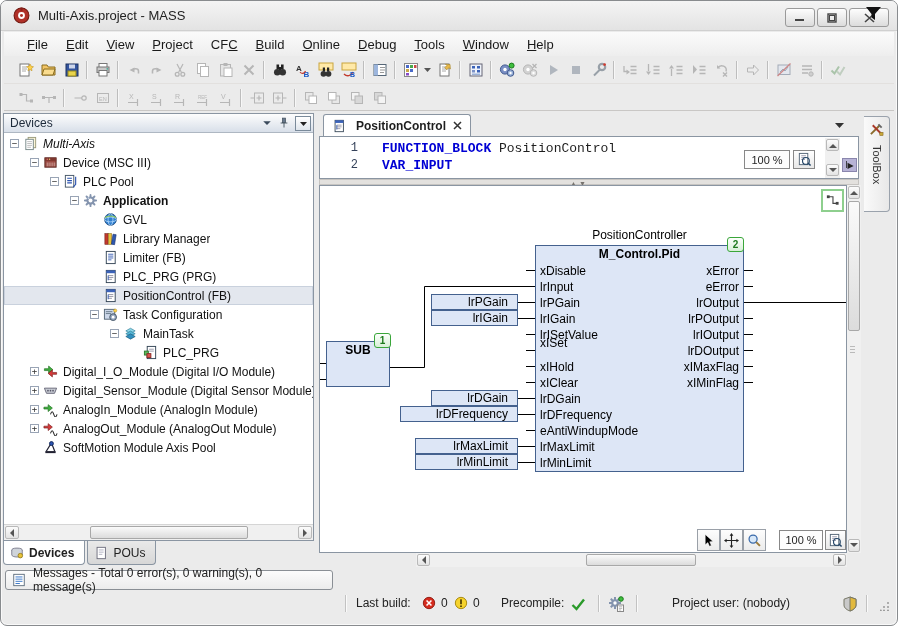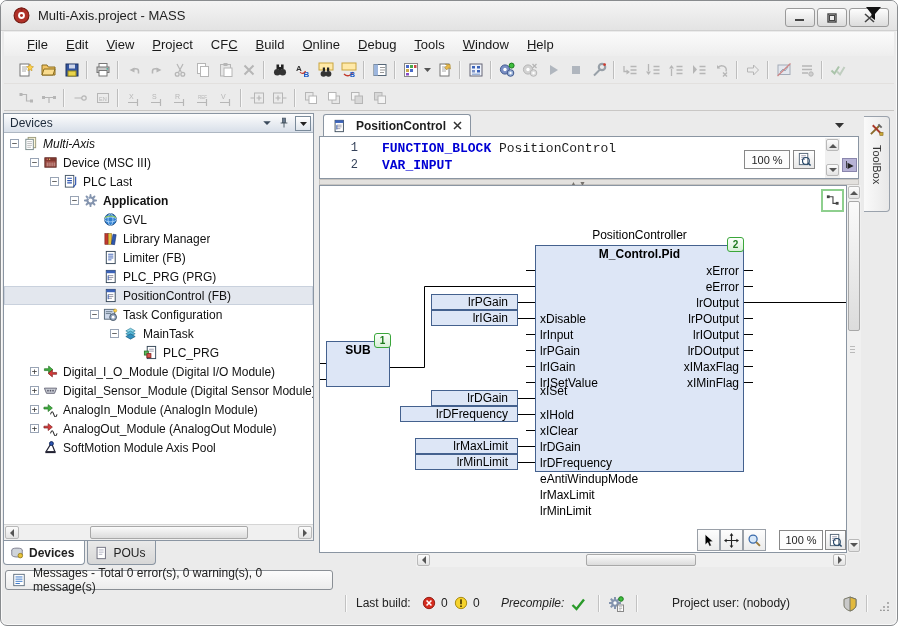--- a/index.html
+++ b/index.html
@@ -85,21 +85,21 @@
     font-size:8px;color:#222;display:flex;align-items:center;justify-content:center;font-family:"DejaVu Sans",sans-serif;}
   #hsplit{position:absolute;left:318px;top:178px;width:540px;height:6px;background:#e3e1de;border:1px solid #c6c4c1;}
   #hsplit .grip{position:absolute;left:250px;top:0px;font-size:7px;color:#77736e;letter-spacing:2px;}
   
   #diagram{position:absolute;left:318px;top:184px;width:528px;height:368px;background:#fff;
     border:1px solid #8a95a2;overflow:hidden;font-size:12px;}
   #wires{position:absolute;left:0;top:0;}
   .fblock{position:absolute;background:#dde6f6;border:1px solid #44618e;}
   .fb-title{position:absolute;left:0;right:0;top:1px;height:16px;text-align:center;font-weight:bold;color:#000;}
   .pinrow{position:absolute;height:16px;line-height:16px;color:#000;white-space:nowrap;}
-  .pin-in{left:4px;text-align:left;margin-top:48px;}
+  .pin-in{left:4px;text-align:left;}
   .pin-out{right:4px;text-align:right;}
   .srcbox{position:absolute;height:16px;line-height:15px;background:#dde6f6;border:1px solid #44618e;
     text-align:right;padding-right:9px;color:#000;}
   .badge{position:absolute;width:17px;height:15px;border:1px solid #3aa63a;border-radius:3px;
     background:linear-gradient(#fdfffd,#d8efd8);color:#1d7a1d;font-size:10px;font-weight:bold;
     display:flex;align-items:center;justify-content:center;}
   #inst-label{position:absolute;text-align:center;color:#000;}
   #route-btn{position:absolute;left:501px;top:3px;width:23px;height:23px;border:2px solid #8ecf8e;background:#fff;
     display:flex;align-items:center;justify-content:center;}
   .dctl{position:absolute;width:23px;height:22px;border:1px solid #9aa0a8;background:linear-gradient(#fdfdfd,#ececec);
@@ -572,21 +572,21 @@
         </div>
         <div class="trow" style="padding-left: 46px;">
           <span class="tbox">−</span>
           <span class="ticon">
             <svg width="15" height="15" viewBox="0 0 16 16">
               <rect x="2.5" y="1.5" width="9" height="12.5" fill="#fff" stroke="#456"></rect>
               <path d="M4.5 4.5h5M4.5 7h5M4.5 9.5h5" stroke="#2a52b0" stroke-width="1.2"></path>
               <path d="M13.5 3v8l-2.5 3" stroke="#2a52b0" fill="none" stroke-width="1.2"></path>
             </svg>
           </span>
-          <span class="tlabel" style="">PLC Last</span>
+          <span class="tlabel" style="">PLC Pool</span>
         </div>
         <div class="trow" style="padding-left: 66px;">
           <span class="tbox">−</span>
           <span class="ticon">
             <svg width="15" height="15" viewBox="0 0 16 16">
               <g fill="#8494ae">
                 <rect x="7" y="1" width="2" height="14" rx="1"></rect>
                 <rect x="7" y="1" width="2" height="14" rx="1" transform="rotate(45,8,8)"></rect>
                 <rect x="7" y="1" width="2" height="14" rx="1" transform="rotate(90,8,8)"></rect>
                 <rect x="7" y="1" width="2" height="14" rx="1" transform="rotate(135,8,8)"></rect>
@@ -1004,21 +1004,21 @@
       </span>
     <span class="sitem" style="left:437px;">0</span>
     <span class="sitem" style="left:450px;">
         <svg width="14" height="14" viewBox="0 0 16 16">
           <circle cx="8" cy="8" r="6.5" fill="#f6d32d" stroke="#a08000"></circle>
           <rect x="7.1" y="3.8" width="1.8" height="5.6" fill="#403000"></rect>
           <rect x="7.1" y="10.8" width="1.8" height="1.8" fill="#403000"></rect>
         </svg>
       </span>
     <span class="sitem" style="left:469px;">0</span>
-    <span class="sitem" style="left:497px;font-style:italic;">Precompile:</span>
+    <span class="sitem" style="left:497px;">Precompile:</span>
     <span class="sitem" style="left:566px;">
         <svg width="16" height="16" viewBox="0 0 16 16">
           <path d="M2.5 9l4 4L14 3.5" fill="none" stroke="#2a9a2a" stroke-width="2.4"></path>
         </svg>
       </span>
     <span class="vsep" style="left:594px;"></span>
     <span class="sitem" style="left:604px;">
         <svg width="16" height="16" viewBox="0 0 16 16">
           <g fill="#8494ae">
             <rect x="6" y="1" width="2" height="12" transform="rotate(45,7,7)"></rect>

